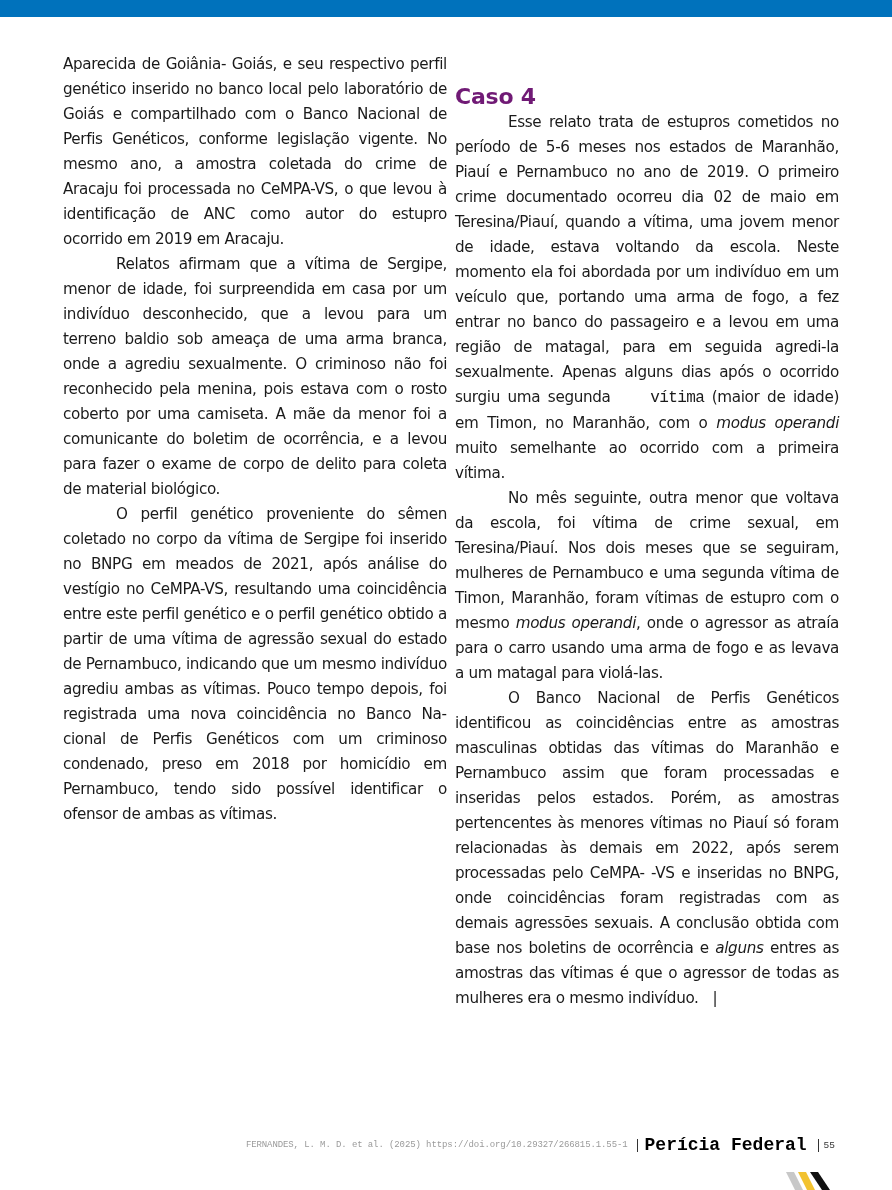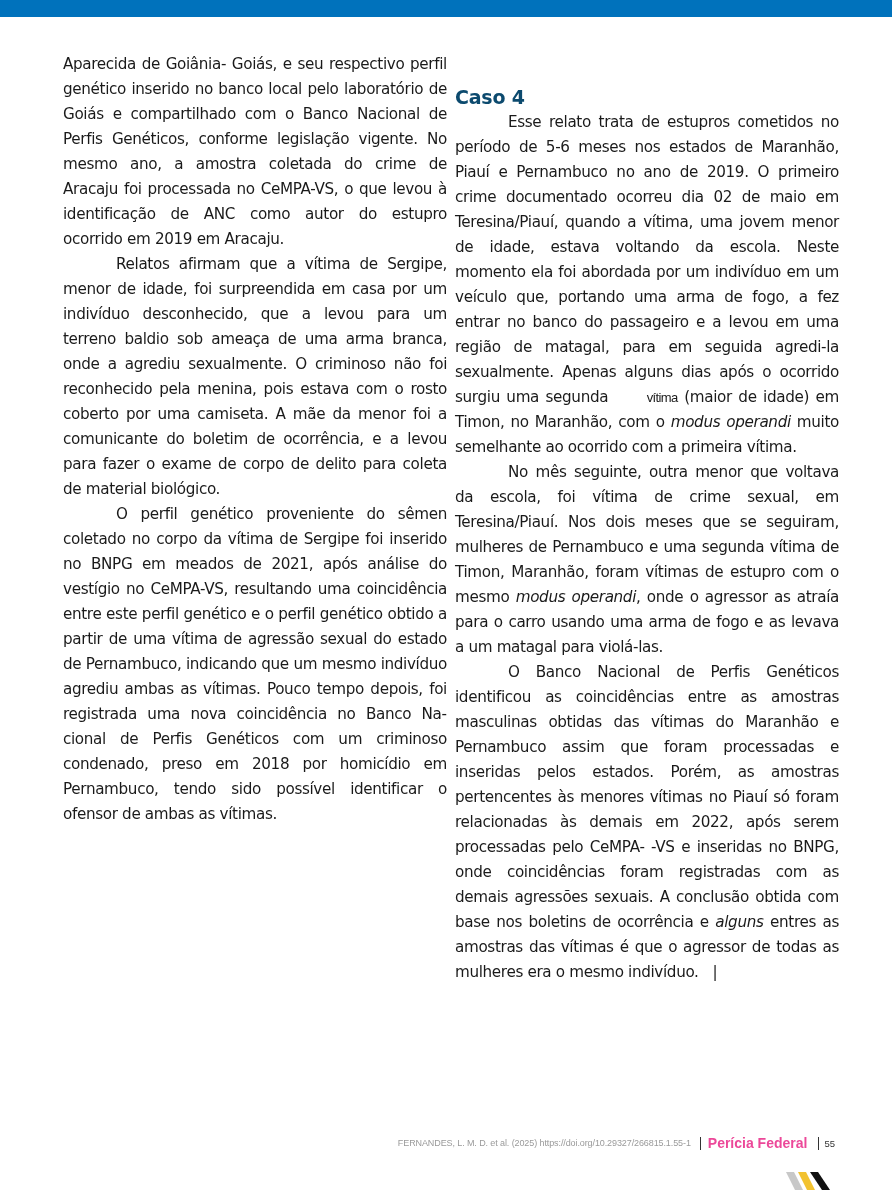--- a/index.html
+++ b/index.html
@@ -33,56 +33,56 @@
     .col-left { left: 63px; }
     .col-right { left: 455px; top: 84px; }
     .para {
       margin: 0;
       text-align: justify;
       hyphens: manual;
     }
     .para.indent { text-indent: 53px; }
     .section-title {
       font-weight: bold;
-      font-size: 19px;
+      font-size: 22px;
       line-height: 26px;
       margin: 0 0 0 0;
       letter-spacing: -0.2px;
-      color: #0c4a6e;
+      color: #701a75;
     }
     .col-left .section-title { margin-top: 28px; margin-bottom: 1px; }
     .col-right .section-title { margin-bottom: 0; }
     em { font-style: italic; }
-    .narrow { font-family: Liberation Sans, sans-serif; font-size: 13px; letter-spacing: -0.6px; margin-left: 32px; }
+    .narrow { font-family: Liberation Mono, monospace; font-size: 16px; letter-spacing: -0.6px; margin-left: 32px; }
     .end-mark { margin-left: 14px; }
     .footer {
       position: absolute;
       top: 1135px;
       right: 57px;
       display: flex;
       align-items: center;
       white-space: nowrap;
-      font-family: Liberation Sans, sans-serif;
+      font-family: Liberation Mono, monospace;
     }
     .footer-citation {
       font-size: 9px;
       color: #9a9a9a;
       letter-spacing: -0.1px;
     }
     .footer-sep {
       display: inline-block;
       width: 1px;
       height: 13px;
       background: #333;
       margin: 0 7px 0 9px;
     }
     .footer-journal {
-      font-size: 14px;
+      font-size: 18px;
       font-weight: bold;
-      color: #ec4899;
+      color: #000000;
     }
     .footer-sep2 {
       display: inline-block;
       width: 1px;
       height: 13px;
       background: #333;
       margin: 0 5px 0 11px;
     }
     .footer-page {
       font-size: 9.5px;

